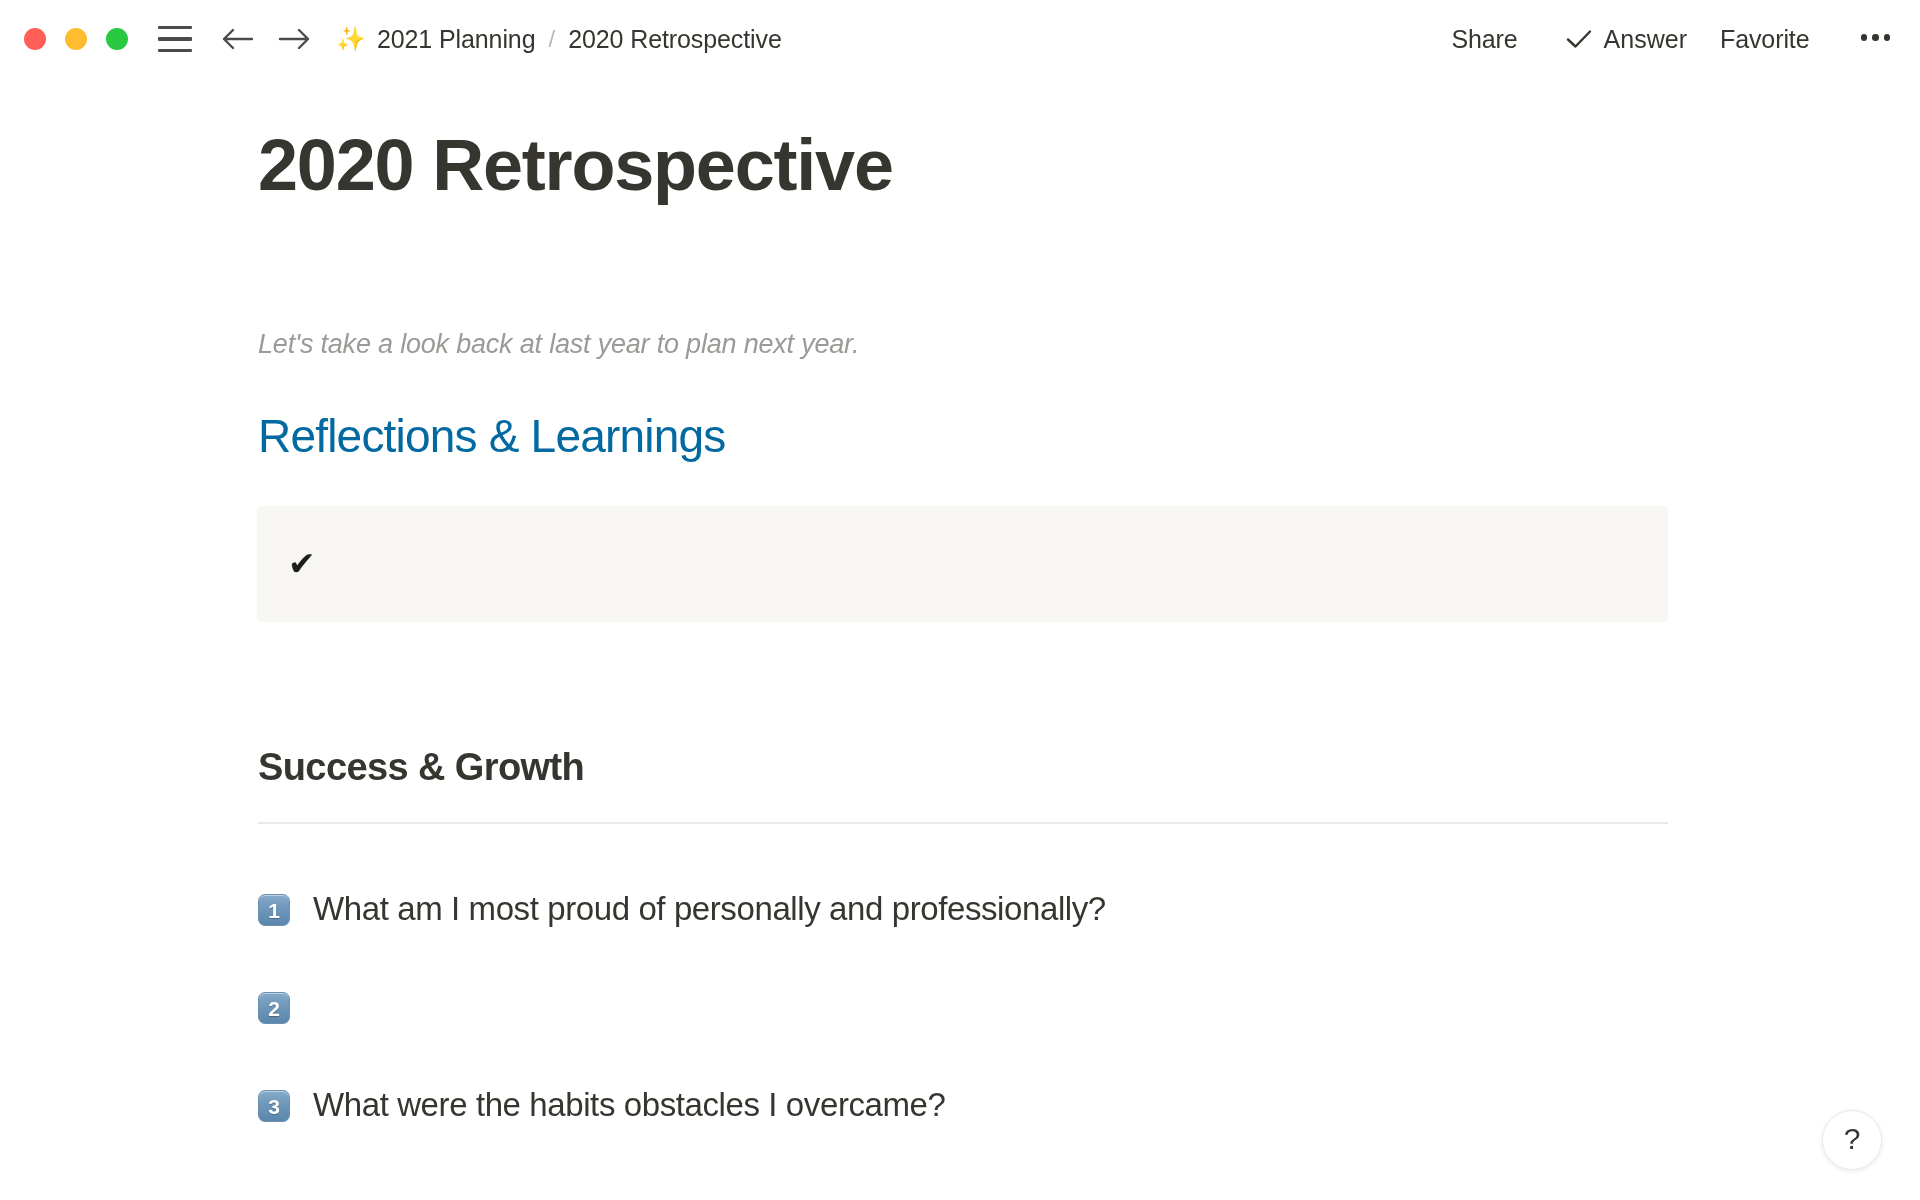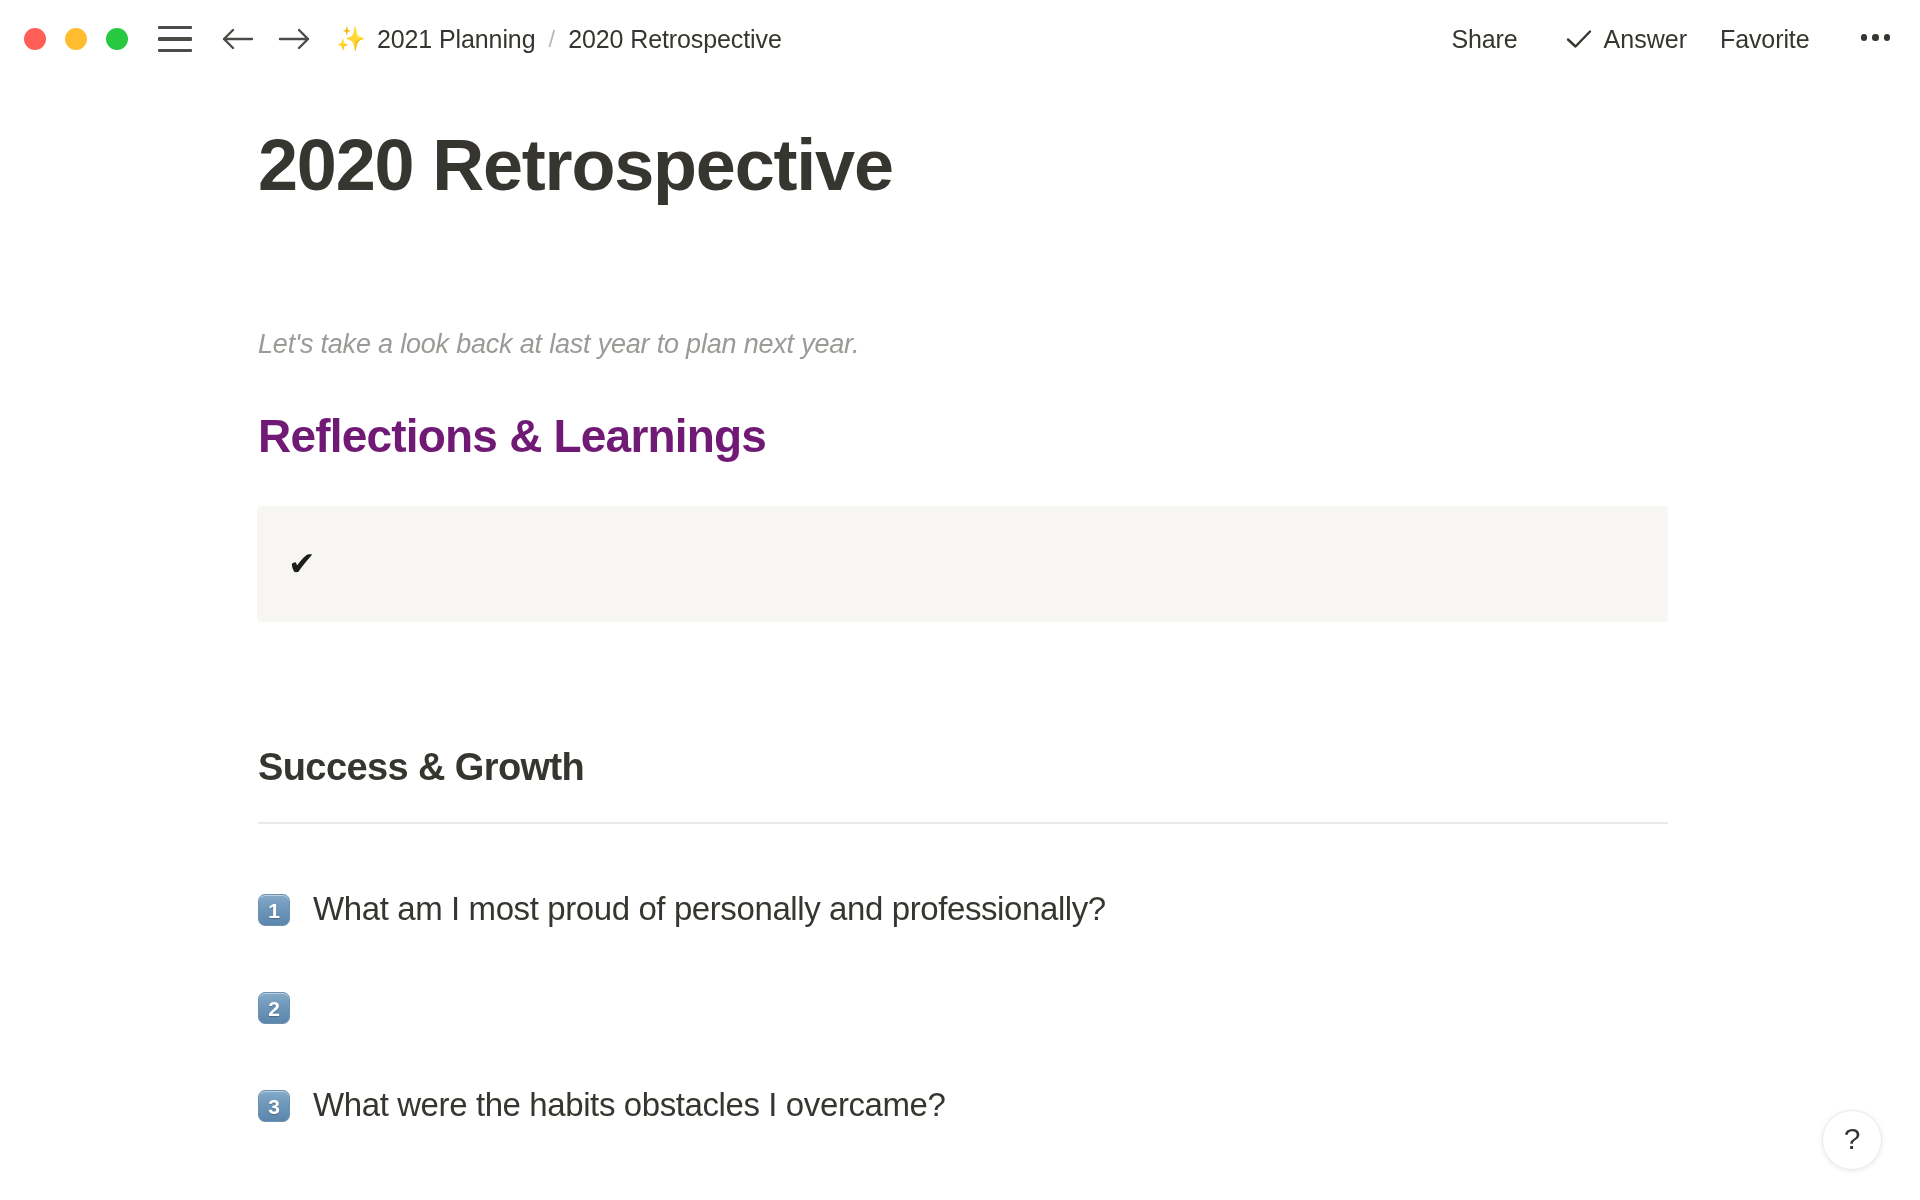--- a/index.html
+++ b/index.html
@@ -176,23 +176,23 @@
     color: #9B9A97;
     letter-spacing: -0.2px;
     margin-top: 48px;
   }
 
   .h2-reflections {
     position: absolute;
     left: 258px;
     top: 331px;
     font-size: 46px;
-    font-weight: 700;
+    font-weight: 400;
     letter-spacing: -0.8px;
-    color: #701a75;
+    color: #0369a1;
   }
 
   .callout {
     position: absolute;
     left: 257px;
     top: 428px;
     width: 1411px;
     height: 116px;
     background: #F7F6F3;
     border-radius: 4px;

